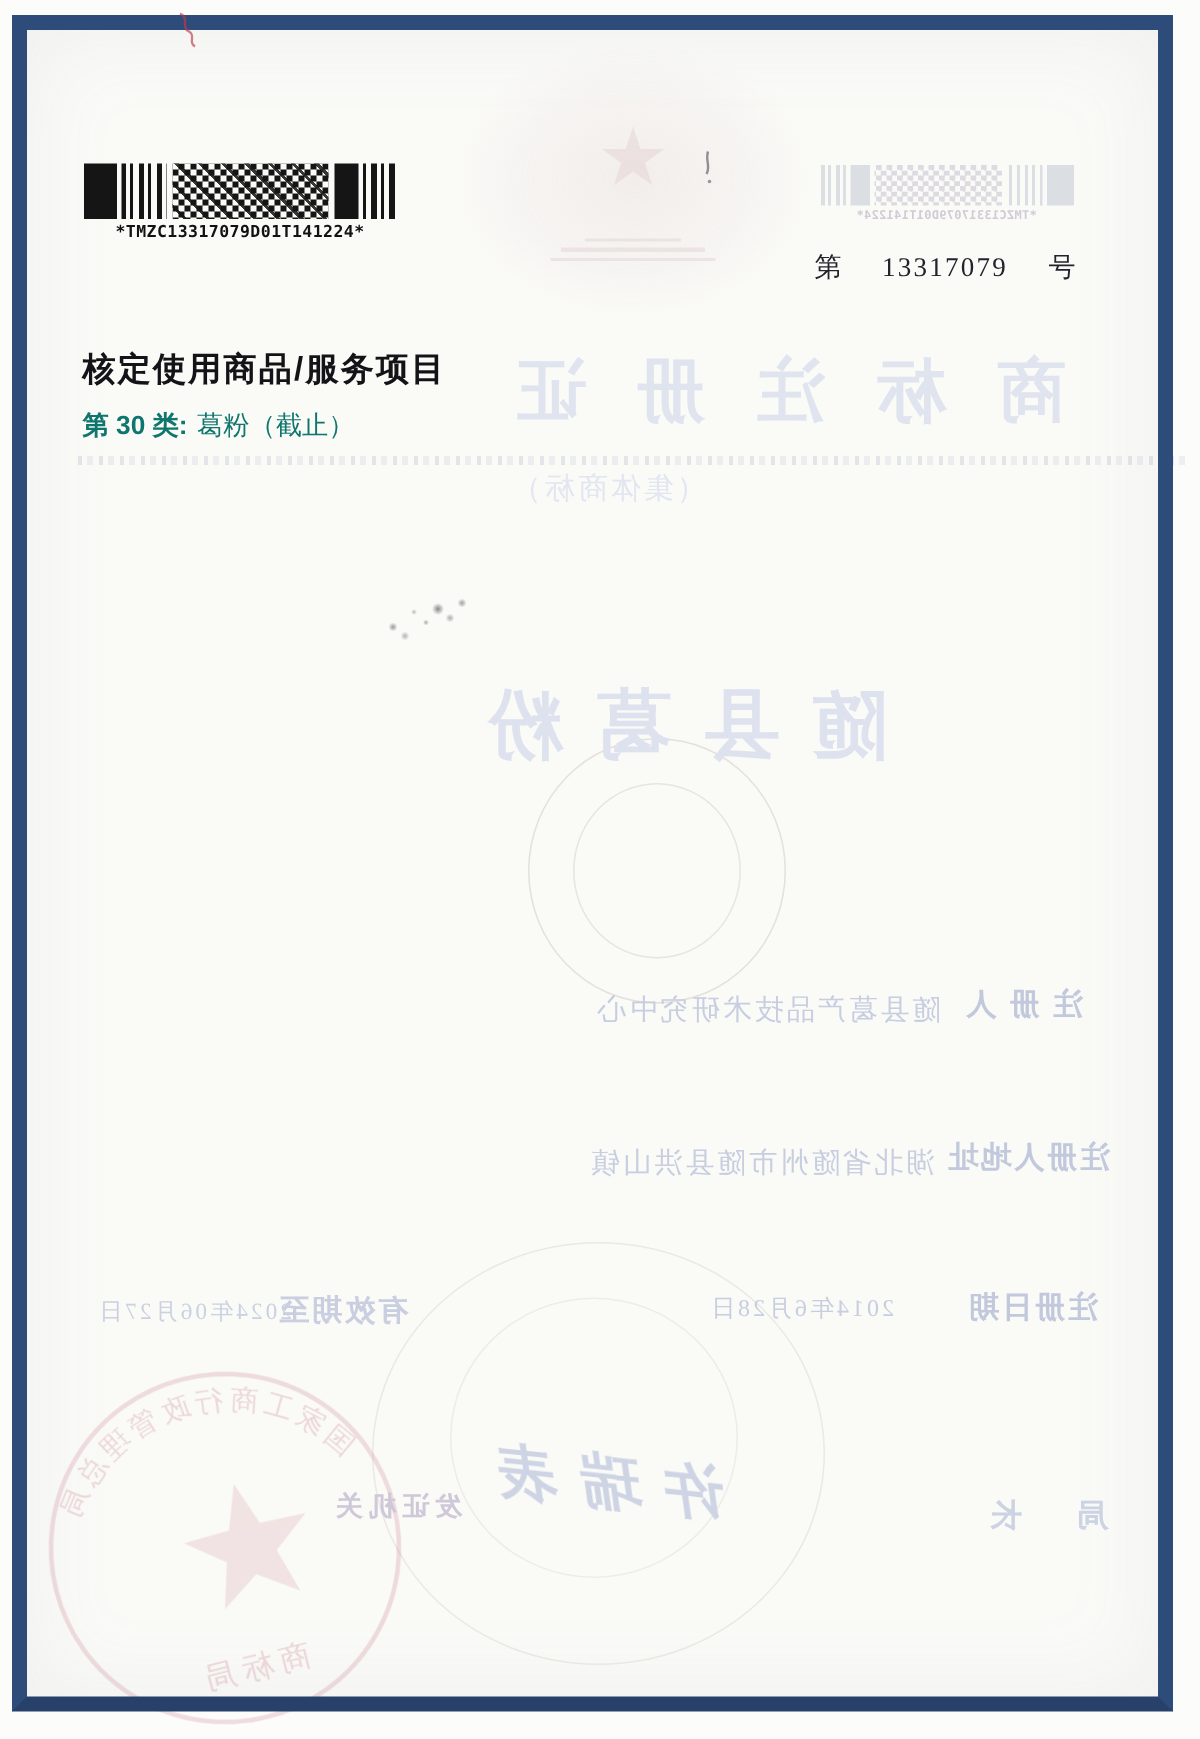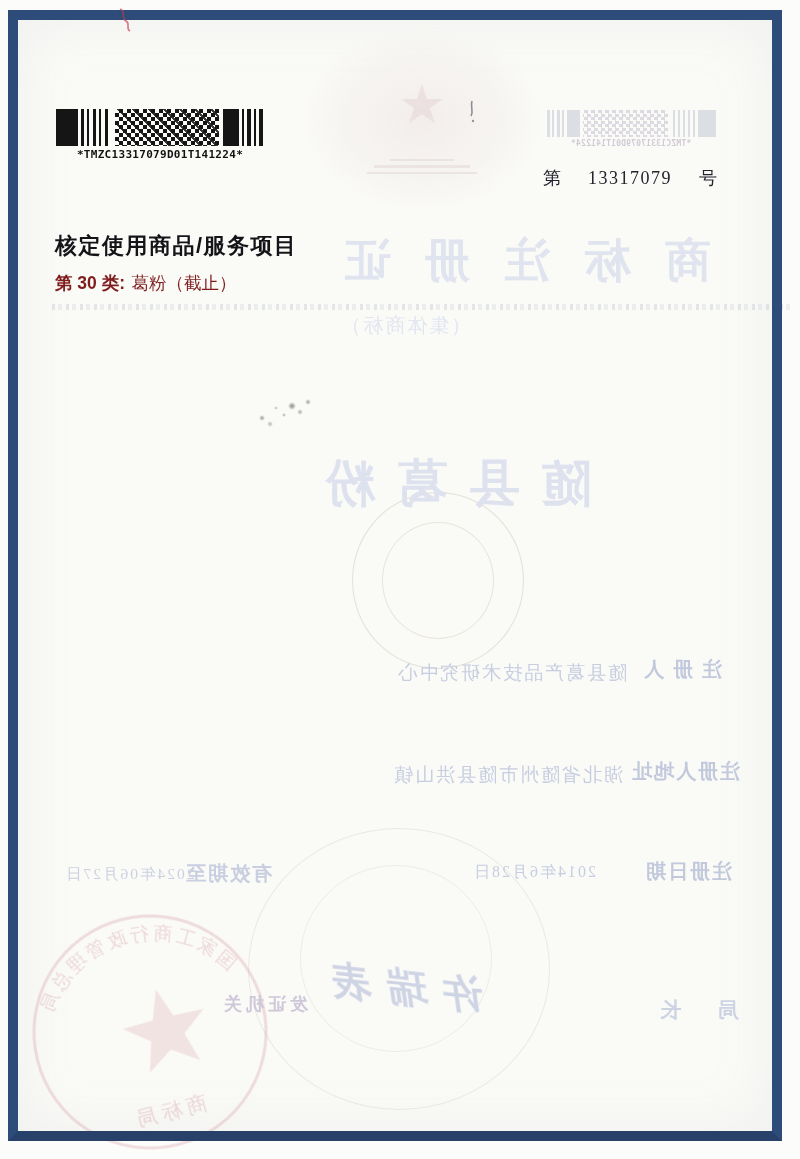--- a/index.html
+++ b/index.html
@@ -20,21 +20,21 @@
   .b-lines1{width:30px;margin-right:4px;background:repeating-linear-gradient(90deg,#151515 0 3px,transparent 3px 6px,#151515 6px 8px,transparent 8px 12px);}
   .b-matrix{width:104px;margin-right:4px;background-image:repeating-conic-gradient(#151515 0% 25%,transparent 0% 50%),repeating-linear-gradient(45deg,transparent 0 5px,rgba(21,21,21,.85) 5px 7px,transparent 7px 11px);background-size:8px 8px,100% 100%;}
   .b-solid2{width:16px;background:#151515;margin-right:3px;}
   .b-lines2{width:22px;background:repeating-linear-gradient(90deg,#151515 0 2px,transparent 2px 5px,#151515 5px 9px,transparent 9px 12px);}
   .bc-caption{margin-top:2px;text-align:center;font-family:"DejaVu Sans Mono",monospace;font-weight:700;font-size:11px;color:#121212;letter-spacing:0.3px;}
 
   .cert-no{position:absolute;left:543px;top:124px;width:174px;display:flex;justify-content:space-between;align-items:baseline;z-index:3;font-size:18px;color:#23232e;}
   .cert-no .digits{letter-spacing:1.5px;margin-top:44px;}
 
   .heading{position:absolute;left:55px;top:231px;z-index:3;font-family:"Liberation Sans",sans-serif;font-weight:700;font-size:22px;letter-spacing:1.5px;color:#141418;}
-  .class-line{position:absolute;left:55px;top:271px;z-index:3;font-size:17.5px;color:#7f1d1d;}
+  .class-line{position:absolute;left:55px;top:271px;z-index:3;font-size:17.5px;color:#0f766e;}
   .class-line .lbl{font-weight:700;font-family:"Liberation Sans",sans-serif;}
   .class-line .val{font-weight:400;margin-left:2px;}
 
   
   .mir{transform:scaleX(-1);}
   .ghost{z-index:2;pointer-events:none;}
   .g-title{position:absolute;left:250px;top:230px;width:520px;text-align:center;font-size:46px;font-weight:700;letter-spacing:34px;color:#e0e4ef;filter:blur(0.5px);}
   .g-fineprint{position:absolute;left:52px;top:304px;width:740px;height:6px;opacity:.8;
     background:repeating-linear-gradient(90deg,rgba(160,168,192,.32) 0 3px,transparent 3px 6px,rgba(160,168,192,.20) 6px 10px,transparent 10px 14px);}
   .g-subtitle{position:absolute;left:320px;top:312px;width:170px;text-align:center;font-size:20px;letter-spacing:2px;color:#e2e6f0;filter:blur(0.4px);}

